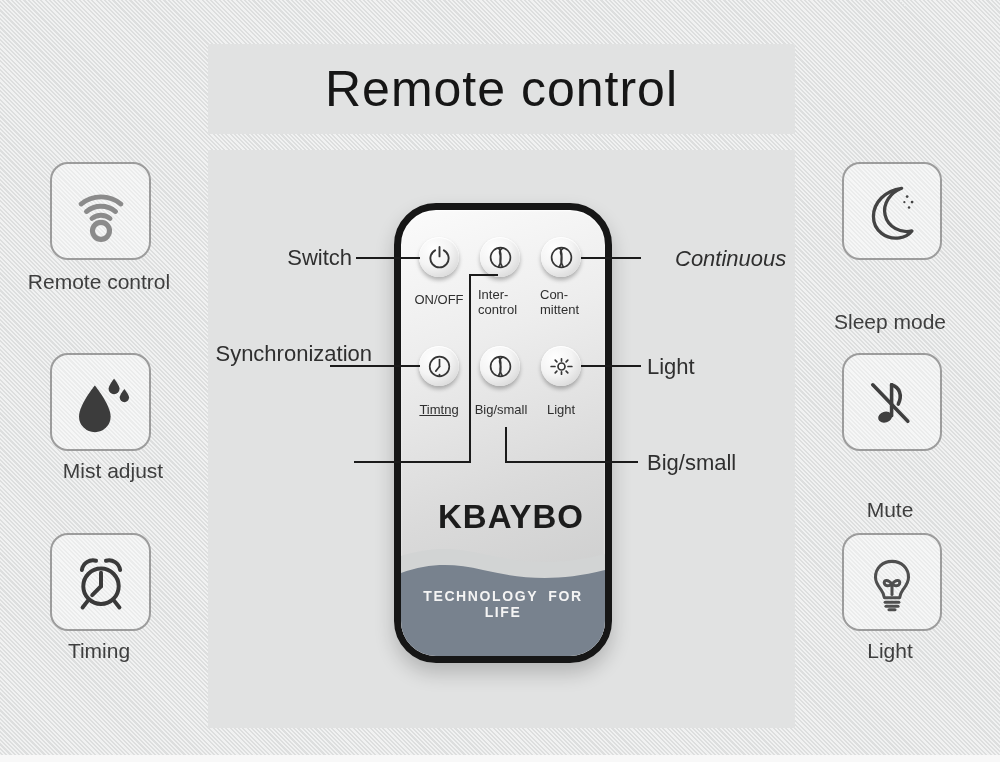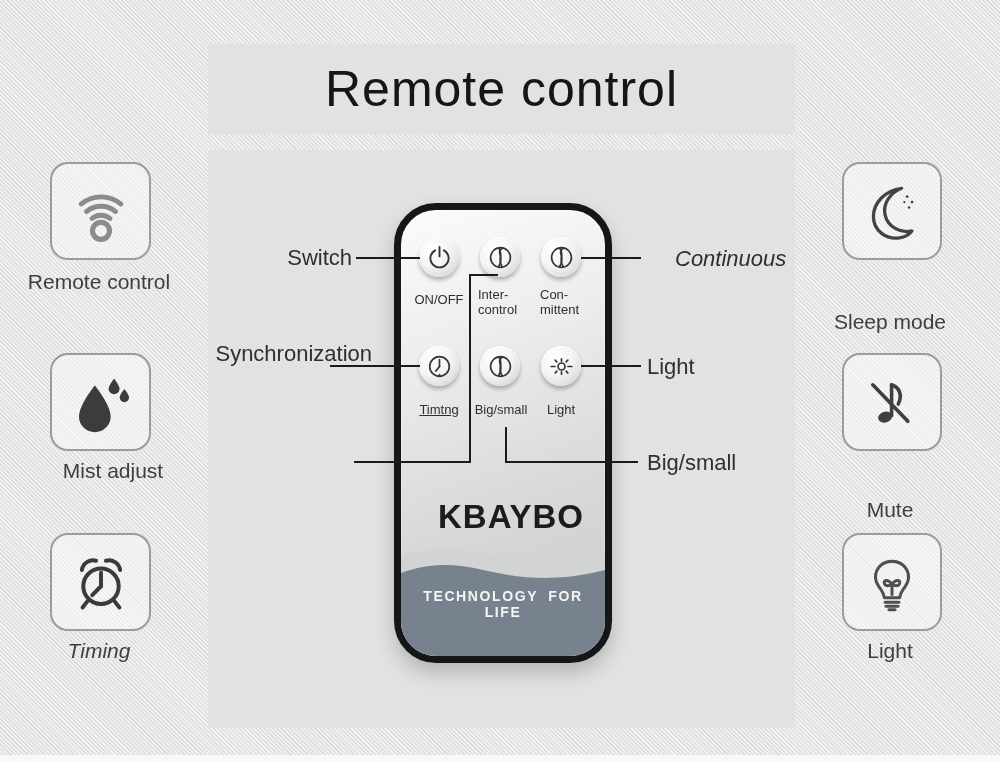--- a/index.html
+++ b/index.html
@@ -87,21 +87,21 @@
     <svg width="68" height="68" viewBox="0 0 48 48" fill="none" stroke="#3a3a3a" stroke-width="2.8" stroke-linecap="round">
       <circle cx="24" cy="27" r="12.5"></circle>
       <path d="M10.5,15.5 A8,8 0 0 1 20.5,9"></path>
       <path d="M37.5,15.5 A8,8 0 0 0 27.5,9"></path>
       <path d="M14.5,37.5 L11,42"></path>
       <path d="M33.5,37.5 L37,42"></path>
       <path d="M24,27 L24,17.5"></path>
       <path d="M24,27 L17.8,33.2"></path>
     </svg>
   </div>
-  <div class="flabel" style="left:4px;top:639px;width:190px;font-style:italic;">Timing</div>
+  <div class="flabel" style="left:4px;top:639px;width:190px;">Timing</div>
 
   <div class="fbox" style="left:842px;top:162px;width:96px;height:94px;">
     <svg width="66" height="66" viewBox="0 0 48 48" fill="none" stroke="#434343" stroke-width="2.4" stroke-linejoin="round">
       <path d="M31,7.5 C19,9 10.5,18 10.5,28 C10.5,38.5 20,45 29.5,43.5 C33.5,42.9 36.5,41 38.5,38.5 C30,40.5 21,35.5 19,27 C17,18.5 23,10.5 31,7.5 Z"></path>
       <circle cx="35" cy="13.5" r="1" fill="#434343" stroke="none"></circle>
       <circle cx="38.6" cy="17.5" r="1" fill="#434343" stroke="none"></circle>
       <circle cx="36.4" cy="21.5" r="0.9" fill="#434343" stroke="none"></circle>
       <circle cx="33" cy="17.6" r="0.8" fill="#434343" stroke="none"></circle>
     </svg>
   </div>

